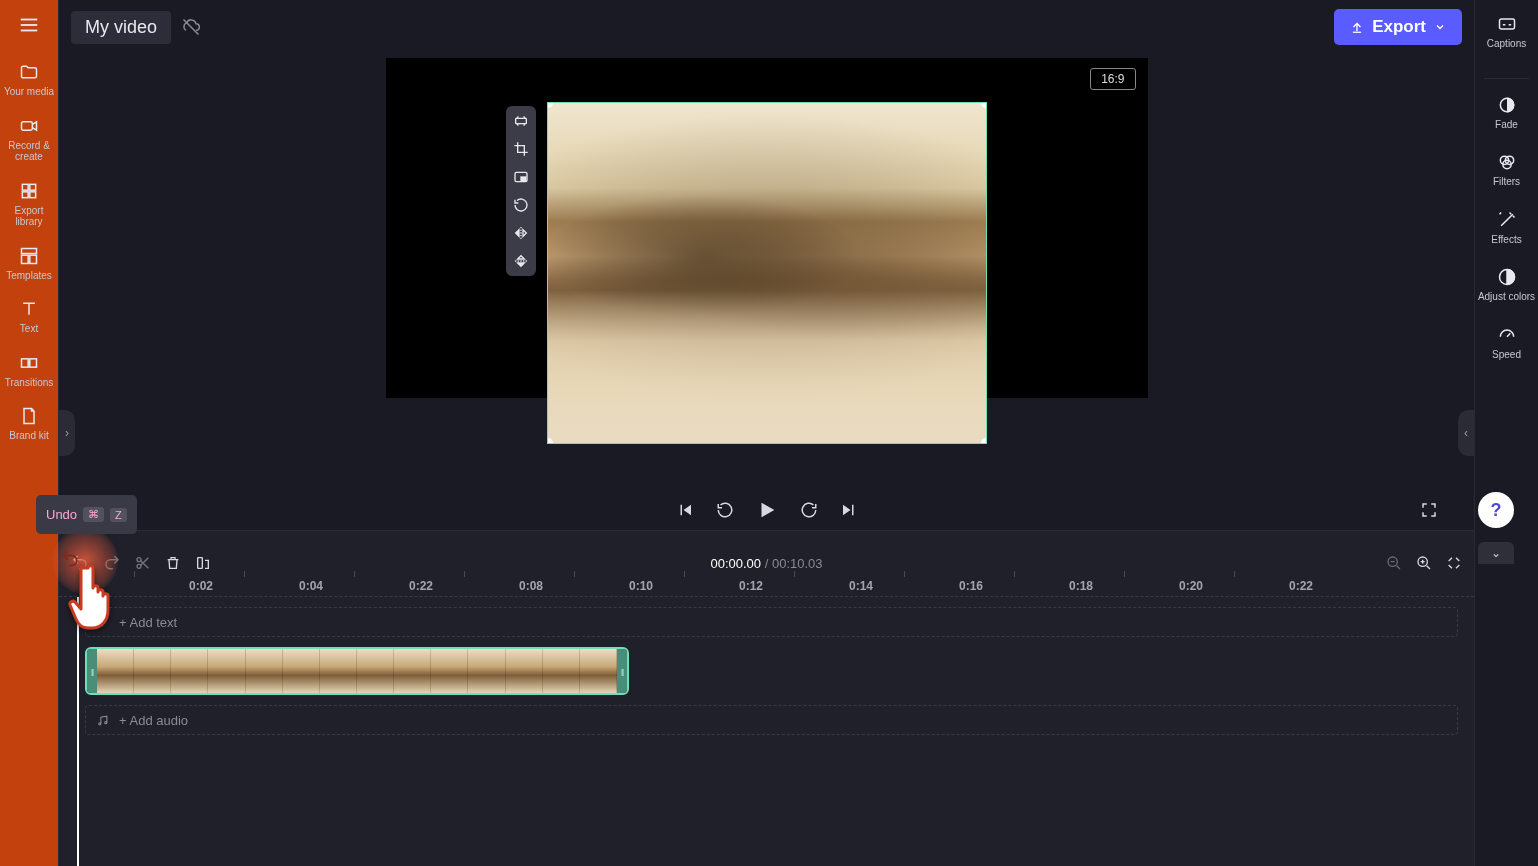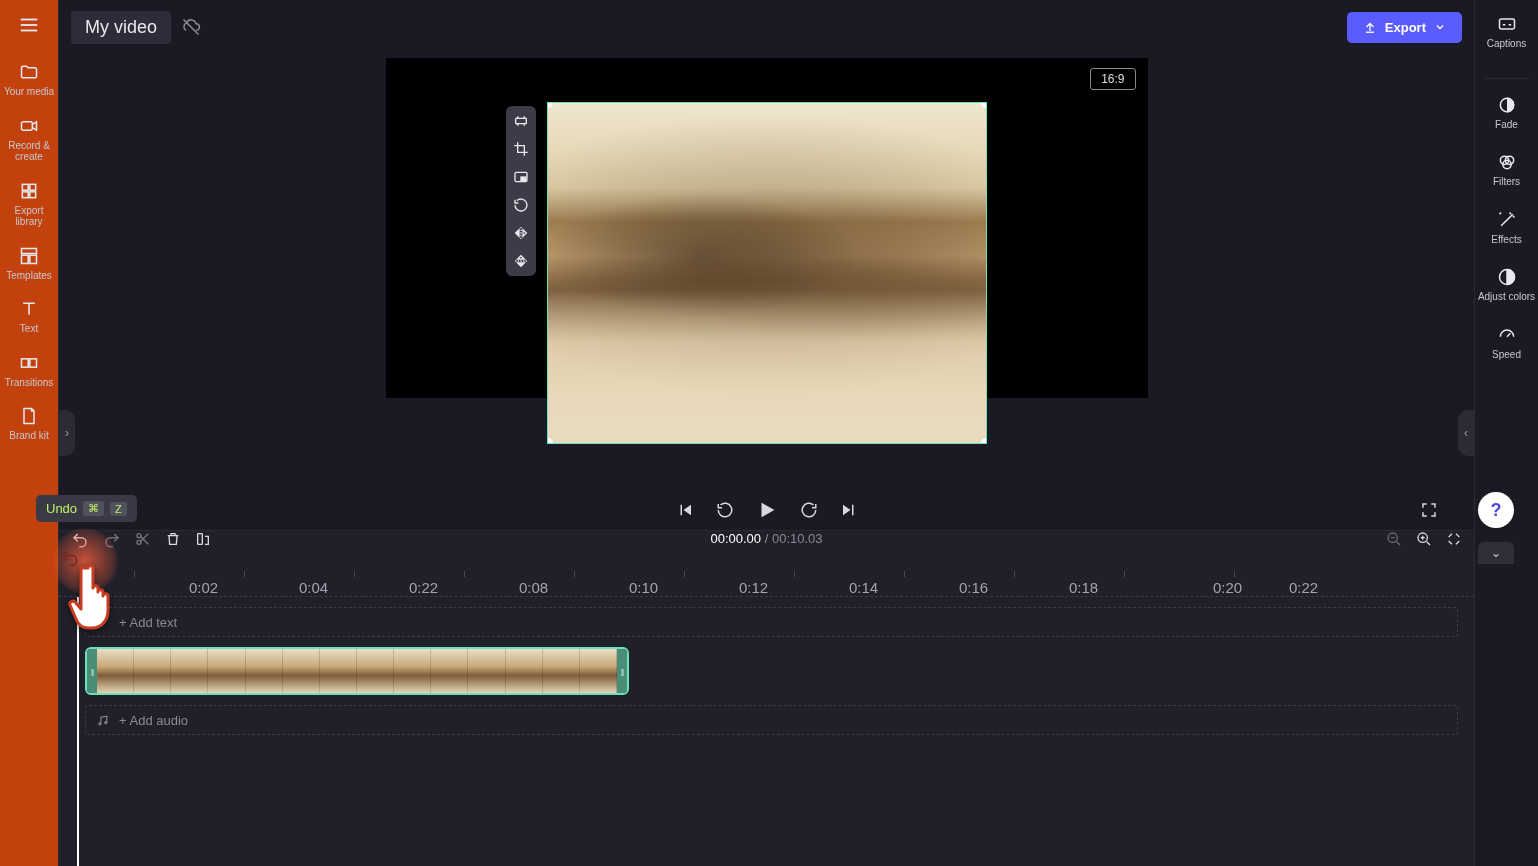--- a/index.html
+++ b/index.html
@@ -50,21 +50,21 @@
     color: #e8e8ee;
   }
   .cloud-off { color: #888; }
   .spacer { flex: 1; }
   .export-btn {
     background: #5b5cff;
     color: #fff;
     border: none;
     border-radius: 5px;
     padding: 8px 16px;
-    font-size: 13px;
+    font-size: 17px;
     font-weight: 600;
     display: flex;
     align-items: center;
     gap: 8px;
     cursor: pointer;
   }
   .preview-region {
     flex: 1;
     display: flex;
     justify-content: center;
@@ -167,36 +167,37 @@
     height: 336px;
     border-top: 1px solid #2a2a36;
     background: #20202a;
     display: flex;
     flex-direction: column;
     position: relative;
   }
   .timeline-toolbar {
     height: 40px;
     display: flex;
-    align-items: flex-start;
+    align-items: flex-end;
     padding: 0 12px;
     gap: 14px;
     position: relative;
   }
   .tl-icon { color: #aaa; cursor: pointer; display:flex; align-items:center; }
   .tl-time { position: absolute; left: 50%; transform: translateX(-50%); font-size: 13px; }
   .tl-time .cur { color: #fff; }
   .tl-time .tot { color: #8a8a96; }
   .tl-right { margin-left: auto; display: flex; gap: 14px; align-items: center; }
   .ruler {
     height: 26px;
     position: relative;
     border-bottom: 1px dashed #3a3a46;
-    font-size: 15px;
+    font-size: 12px;
     color: #a4a4b0;
+    font-weight: bold;
   }
   .ruler-tick { position: absolute; top: 8px; }
   .ruler-minor { position:absolute; top:0; width:1px; height:6px; background:#4a4a56; }
   .tracks { flex: 1; position: relative; padding-left: 18px; }
   .track-row {
     position: relative;
     margin: 10px 8px;
   }
   .placeholder-track {
     border: 1px dashed #3a3a46;
@@ -240,26 +241,26 @@
     align-items: center;
     padding-top: 14px;
   }
   .right-rail .rail-item { margin-bottom: 22px; }
   .undo-tooltip {
     position: absolute;
     left: 36px;
     top: 495px;
     background: #3a3a46;
     border-radius: 5px;
-    padding: 6px 10px;
+    padding: 12px 10px;
     display: flex;
     align-items: center;
     gap: 6px;
     font-size: 13px;
-    color: #bef264;
+    color: #f9a8d4;
     z-index: 50;
   }
   .kbd { background: #52525e; border-radius: 3px; padding: 1px 5px; font-size: 11px; }
   .click-indicator {
     position: absolute;
     left: 52px;
     top: 528px;
     width: 66px;
     height: 66px;
     border-radius: 50%;
@@ -553,21 +554,21 @@
           <div class="ruler-tick" style="left: 570px;">0:10</div>
           <div class="ruler-minor" style="left: 625px;"></div>
           <div class="ruler-tick" style="left: 680px;">0:12</div>
           <div class="ruler-minor" style="left: 735px;"></div>
           <div class="ruler-tick" style="left: 790px;">0:14</div>
           <div class="ruler-minor" style="left: 845px;"></div>
           <div class="ruler-tick" style="left: 900px;">0:16</div>
           <div class="ruler-minor" style="left: 955px;"></div>
           <div class="ruler-tick" style="left: 1010px;">0:18</div>
           <div class="ruler-minor" style="left: 1065px;"></div>
-          <div class="ruler-tick" style="left: 1120px; margin-left: 34px;">0:20</div>
+          <div class="ruler-tick" style="left: 1120px;">0:20</div>
           <div class="ruler-minor" style="left: 1175px;"></div>
           <div class="ruler-tick" style="left: 1230px;">0:22</div>
         </div>
 
       <div class="tracks">
         <div class="playhead"></div>
         <div class="track-row">
           <div class="placeholder-track">
             <span>
                 <svg width="13" height="13" viewBox="0 0 24 24" fill="none" stroke="#8a8a96" stroke-width="2">

